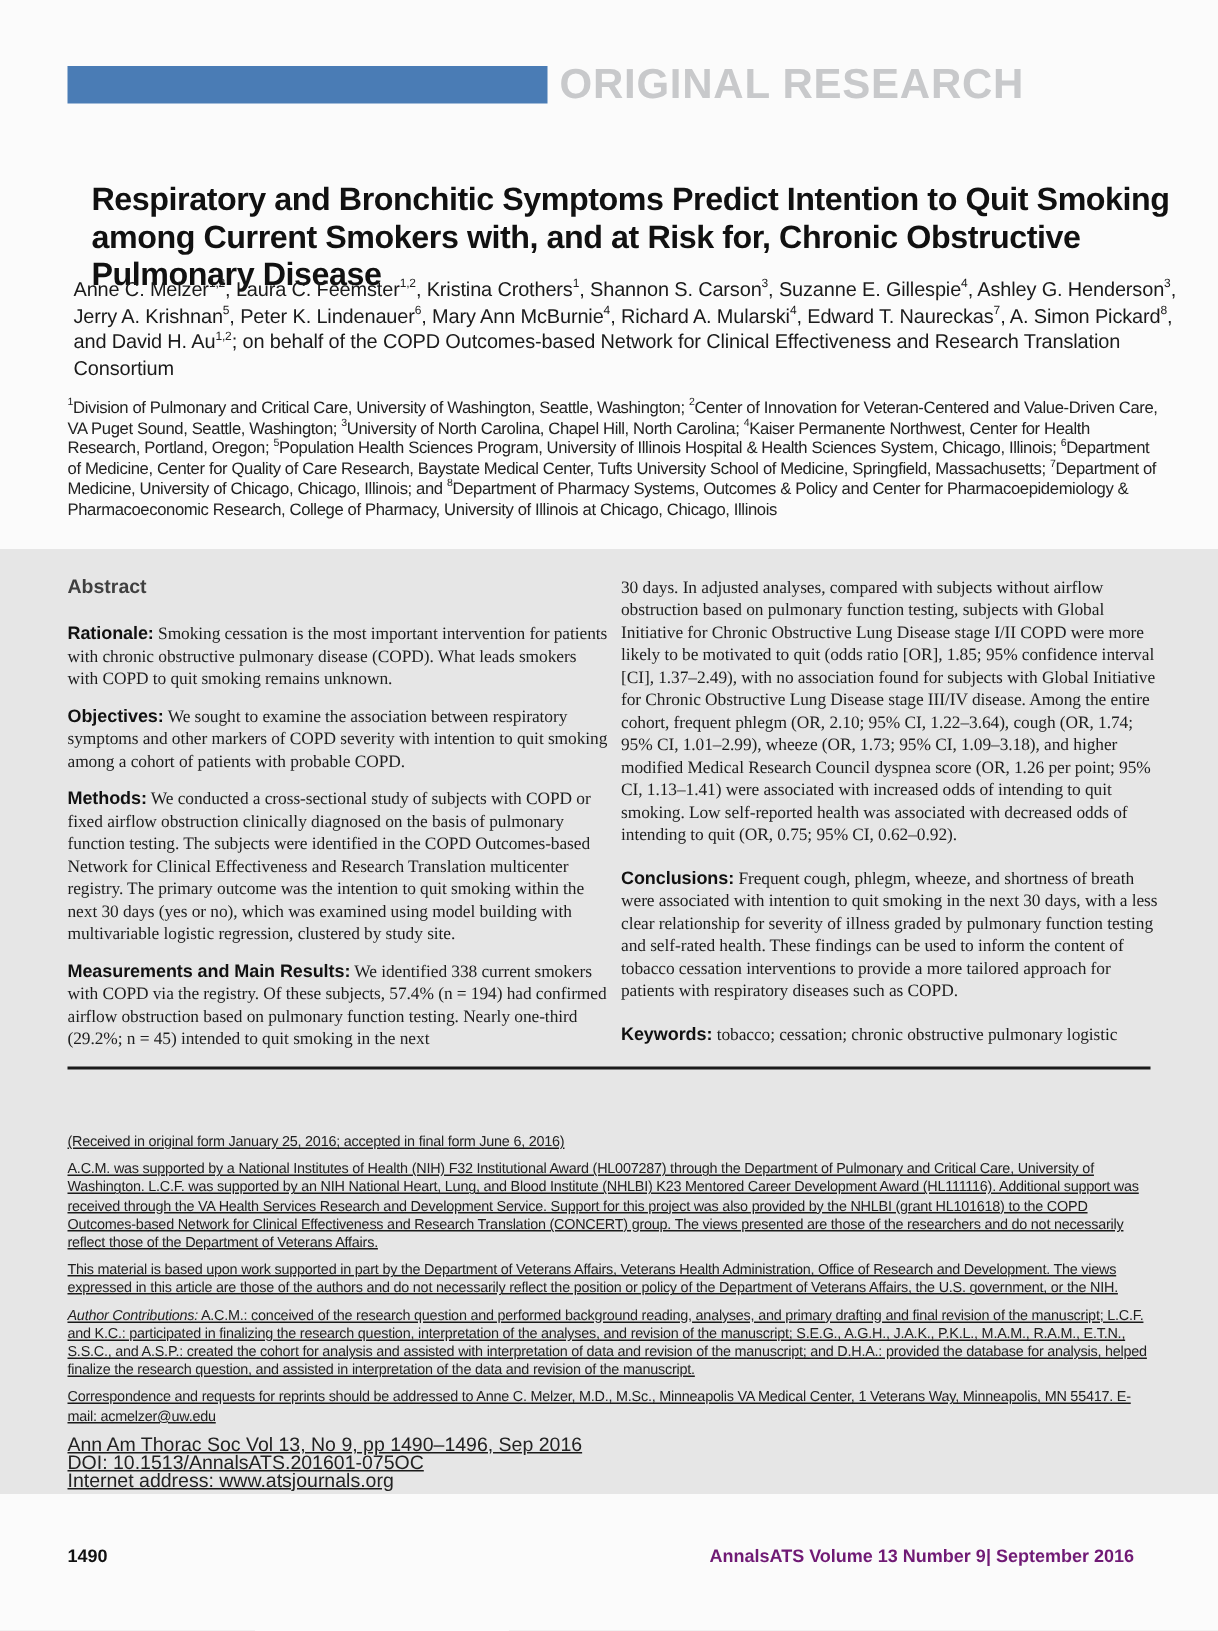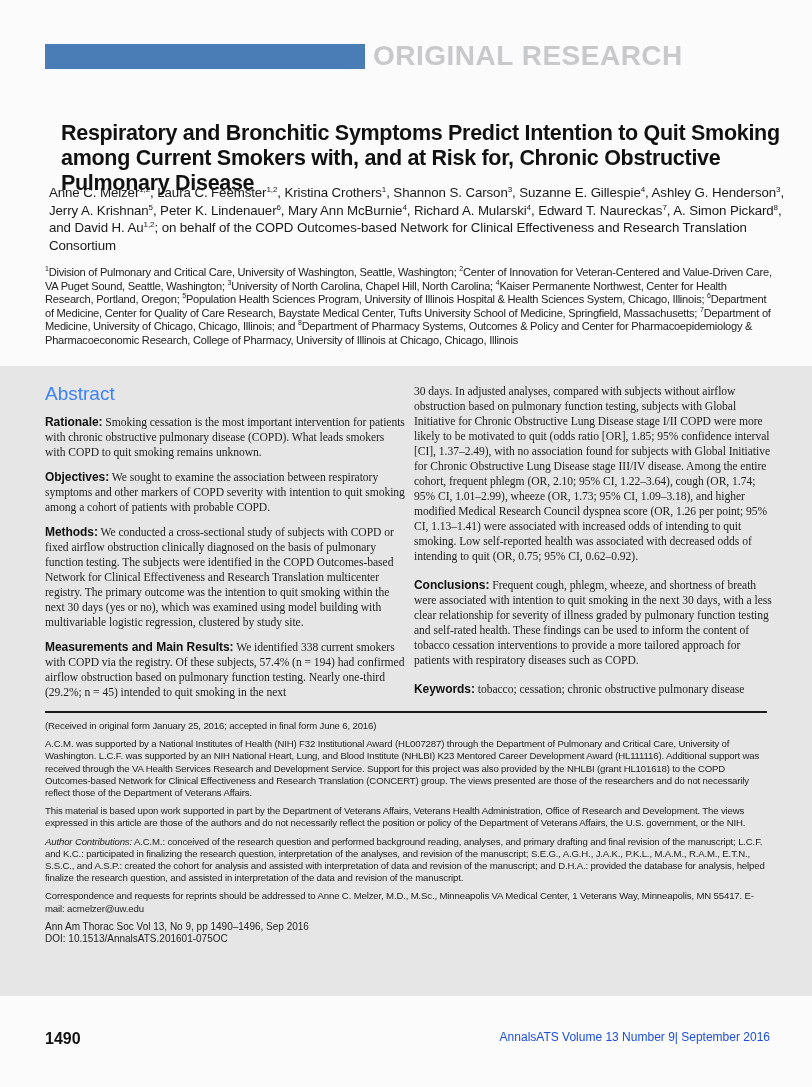--- a/index.html
+++ b/index.html
@@ -27,39 +27,39 @@
     .authors sup { font-size: 8px; line-height: 0; }
     .affil {
       position: absolute; left: 45px; top: 266px; width: 728px; margin: 0;
       font-size: 11.1px; line-height: 13.6px; color: #222; letter-spacing: -0.25px;
     }
     .affil sup { font-size: 7px; line-height: 0; }
     .grey {
       position: absolute; left: 0; top: 366px; width: 812px; height: 630px; background: #e6e6e6;
     }
     .abs-heading {
-      position: absolute; left: 45px; top: 383px; margin: 0; font-size: 19px; font-weight: normal; color: #3b82f6;
+      position: absolute; left: 45px; top: 383px; margin: 0; font-size: 13px; font-weight: bold; color: #404040;
     }
     .abs-para {
       margin: 0 0 10px 0; font-family: "Liberation Serif", serif; font-size: 11.6px; line-height: 15px;
       color: #1d1d1d; letter-spacing: -0.05px;
     }
     .abs-para .lbl { font-family: "Liberation Sans", sans-serif; font-weight: bold; font-size: 12px; color: #111; }
     .col-left { position: absolute; left: 45px; top: 415px; width: 360px; }
     .col-right { position: absolute; left: 414px; top: 384px; width: 362px; }
     .rule { position: absolute; left: 45px; top: 711px; width: 722px; height: 1.5px; background: #1a1a1a; }
-    .notes { position: absolute; left: 45px; top: 720px; width: 726px; }
+    .notes { position: absolute; left: 45px; top: 756px; width: 726px; text-decoration: underline; }
     .note {
       margin: 0 0 6px 0; font-size: 9.6px; line-height: 12.2px; color: #222; letter-spacing: -0.15px;
     }
     .note i { font-style: italic; text-align: center; }
-    .citation { margin: 6px 0 0 0; font-size: 10px; line-height: 12px; color: #222; }
+    .citation { margin: 6px 0 0 0; font-size: 13px; line-height: 12px; color: #222; }
     .citation div { white-space: nowrap; }
-    .footer-page { position: absolute; left: 45px; top: 1030px; font-size: 16px; font-weight: bold; color: #111; }
-    .footer-journal { position: absolute; right: 42px; top: 1030px; font-size: 12px; color: #1d4ed8; white-space: nowrap; }
+    .footer-page { position: absolute; left: 45px; top: 1030px; font-size: 12px; font-weight: bold; color: #111; }
+    .footer-journal { position: absolute; right: 56px; top: 1030px; font-size: 12px; color: #701a75; white-space: nowrap; font-weight: bold; }
   </style>
 </head>
 <body>
 
 <div class="banner">
   <div class="banner-bar"></div>
   <div class="banner-text">ORIGINAL RESEARCH</div>
 </div>
 
 <h1 class="title">Respiratory and Bronchitic Symptoms Predict Intention to Quit Smoking among Current Smokers with, and at Risk for, Chronic Obstructive Pulmonary Disease</h1>
@@ -75,31 +75,32 @@
 <div class="col-left">
   <p class="abs-para"><span class="lbl">Rationale:</span><span> Smoking cessation is the most important intervention for patients with chronic obstructive pulmonary disease (COPD). What leads smokers with COPD to quit smoking remains unknown.</span></p>
   <p class="abs-para"><span class="lbl">Objectives:</span><span> We sought to examine the association between respiratory symptoms and other markers of COPD severity with intention to quit smoking among a cohort of patients with probable COPD.</span></p>
   <p class="abs-para"><span class="lbl">Methods:</span><span> We conducted a cross-sectional study of subjects with COPD or fixed airflow obstruction clinically diagnosed on the basis of pulmonary function testing. The subjects were identified in the COPD Outcomes-based Network for Clinical Effectiveness and Research Translation multicenter registry. The primary outcome was the intention to quit smoking within the next 30 days (yes or no), which was examined using model building with multivariable logistic regression, clustered by study site.</span></p>
   <p class="abs-para"><span class="lbl">Measurements and Main Results:</span><span> We identified 338 current smokers with COPD via the registry. Of these subjects, 57.4% (n = 194) had confirmed airflow obstruction based on pulmonary function testing. Nearly one-third (29.2%; n = 45) intended to quit smoking in the next</span></p>
 </div>
 
 <div class="col-right">
   <p class="abs-para"><span>30 days. In adjusted analyses, compared with subjects without airflow obstruction based on pulmonary function testing, subjects with Global Initiative for Chronic Obstructive Lung Disease stage I/II COPD were more likely to be motivated to quit (odds ratio [OR], 1.85; 95% confidence interval [CI], 1.37–2.49), with no association found for subjects with Global Initiative for Chronic Obstructive Lung Disease stage III/IV disease. Among the entire cohort, frequent phlegm (OR, 2.10; 95% CI, 1.22–3.64), cough (OR, 1.74; 95% CI, 1.01–2.99), wheeze (OR, 1.73; 95% CI, 1.09–3.18), and higher modified Medical Research Council dyspnea score (OR, 1.26 per point; 95% CI, 1.13–1.41) were associated with increased odds of intending to quit smoking. Low self-reported health was associated with decreased odds of intending to quit (OR, 0.75; 95% CI, 0.62–0.92).</span></p>
   <p class="abs-para" style="margin-top:14px"><span class="lbl">Conclusions:</span><span> Frequent cough, phlegm, wheeze, and shortness of breath were associated with intention to quit smoking in the next 30 days, with a less clear relationship for severity of illness graded by pulmonary function testing and self-rated health. These findings can be used to inform the content of tobacco cessation interventions to provide a more tailored approach for patients with respiratory diseases such as COPD.</span></p>
-  <p class="abs-para" style="margin-top:14px"><span class="lbl">Keywords:</span><span> tobacco; cessation; chronic obstructive pulmonary disease</span></p>
+  <p class="abs-para" style="margin-top:14px"><span class="lbl">Keywords:</span><span> tobacco; cessation; chronic obstructive pulmonary logistic</span></p>
 </div>
 
 <div class="rule"></div>
 
 <div class="notes">
   <p class="note">(Received in original form January 25, 2016; accepted in final form June 6, 2016)</p>
   <p class="note">A.C.M. was supported by a National Institutes of Health (NIH) F32 Institutional Award (HL007287) through the Department of Pulmonary and Critical Care, University of Washington. L.C.F. was supported by an NIH National Heart, Lung, and Blood Institute (NHLBI) K23 Mentored Career Development Award (HL111116). Additional support was received through the VA Health Services Research and Development Service. Support for this project was also provided by the NHLBI (grant HL101618) to the COPD Outcomes-based Network for Clinical Effectiveness and Research Translation (CONCERT) group. The views presented are those of the researchers and do not necessarily reflect those of the Department of Veterans Affairs.</p>
   <p class="note">This material is based upon work supported in part by the Department of Veterans Affairs, Veterans Health Administration, Office of Research and Development. The views expressed in this article are those of the authors and do not necessarily reflect the position or policy of the Department of Veterans Affairs, the U.S. government, or the NIH.</p>
   <p class="note"><i>Author Contributions:</i><span> A.C.M.: conceived of the research question and performed background reading, analyses, and primary drafting and final revision of the manuscript; L.C.F. and K.C.: participated in finalizing the research question, interpretation of the analyses, and revision of the manuscript; S.E.G., A.G.H., J.A.K., P.K.L., M.A.M., R.A.M., E.T.N., S.S.C., and A.S.P.: created the cohort for analysis and assisted with interpretation of data and revision of the manuscript; and D.H.A.: provided the database for analysis, helped finalize the research question, and assisted in interpretation of the data and revision of the manuscript.</span></p>
   <p class="note">Correspondence and requests for reprints should be addressed to Anne C. Melzer, M.D., M.Sc., Minneapolis VA Medical Center, 1 Veterans Way, Minneapolis, MN 55417. E-mail: acmelzer@uw.edu</p>
   <div class="citation">
     <div>Ann Am Thorac Soc Vol 13, No 9, pp 1490–1496, Sep 2016</div>
     <div>DOI: 10.1513/AnnalsATS.201601-075OC</div>
+    <div>Internet address: www.atsjournals.org</div>
   </div>
 </div>
 
 <div class="footer-page">1490</div>
 <div class="footer-journal">AnnalsATS Volume 13 Number 9| September 2016</div>
 
 </body></html>

